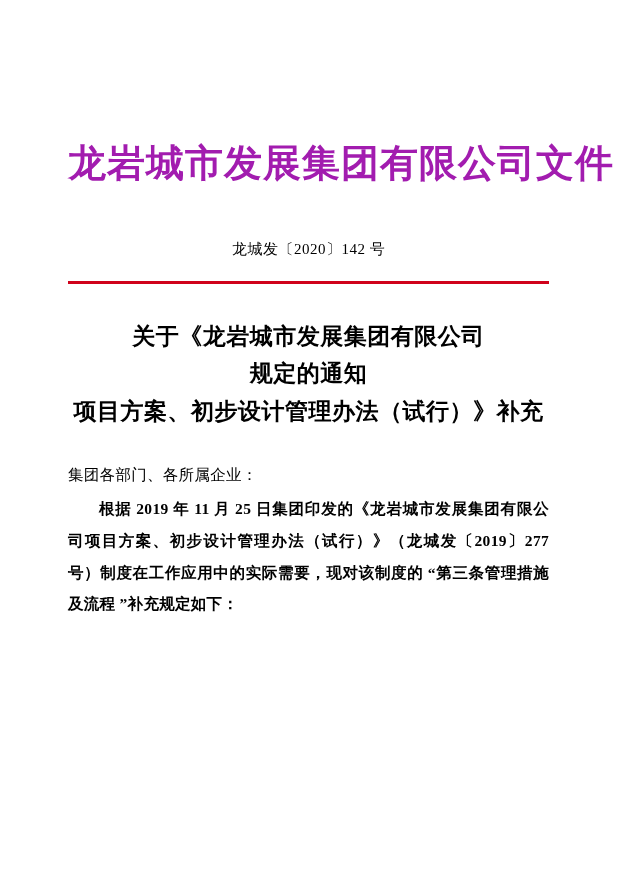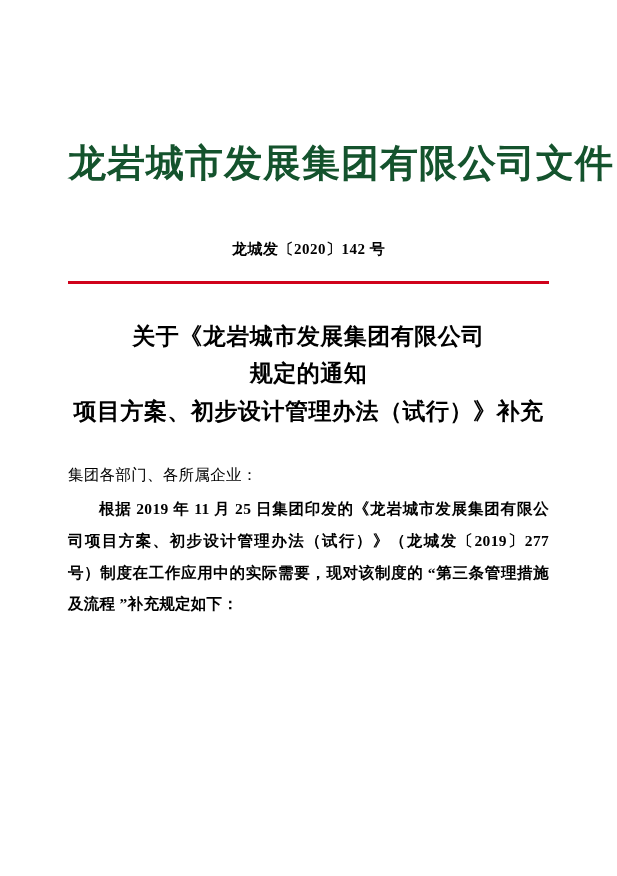--- a/index.html
+++ b/index.html
@@ -18,33 +18,33 @@
   .page {
     width: 617px;
     height: 876px;
     box-sizing: border-box;
     padding: 0 68px;
     position: relative;
   }
   .doc-title {
     margin-top: 140px;
     text-align: left;
-    color: #14532d;
+    color: #a21caf;
     font-family: "Liberation Serif", "DejaVu Serif", serif;
     font-weight: bold;
     font-size: 38px;
     letter-spacing: 1px;
     line-height: 1.25;
     white-space: nowrap;
   }
   .doc-number {
     margin-top: 52px;
     text-align: center;
     font-size: 15px;
-    font-weight: bold;
+    font-weight: normal;
     letter-spacing: 0.5px;
     color: #000;
   }
   .red-rule {
     margin-top: 22px;
     height: 3px;
     background: #d0021b;
     width: 100%;
   }
   .subject {

